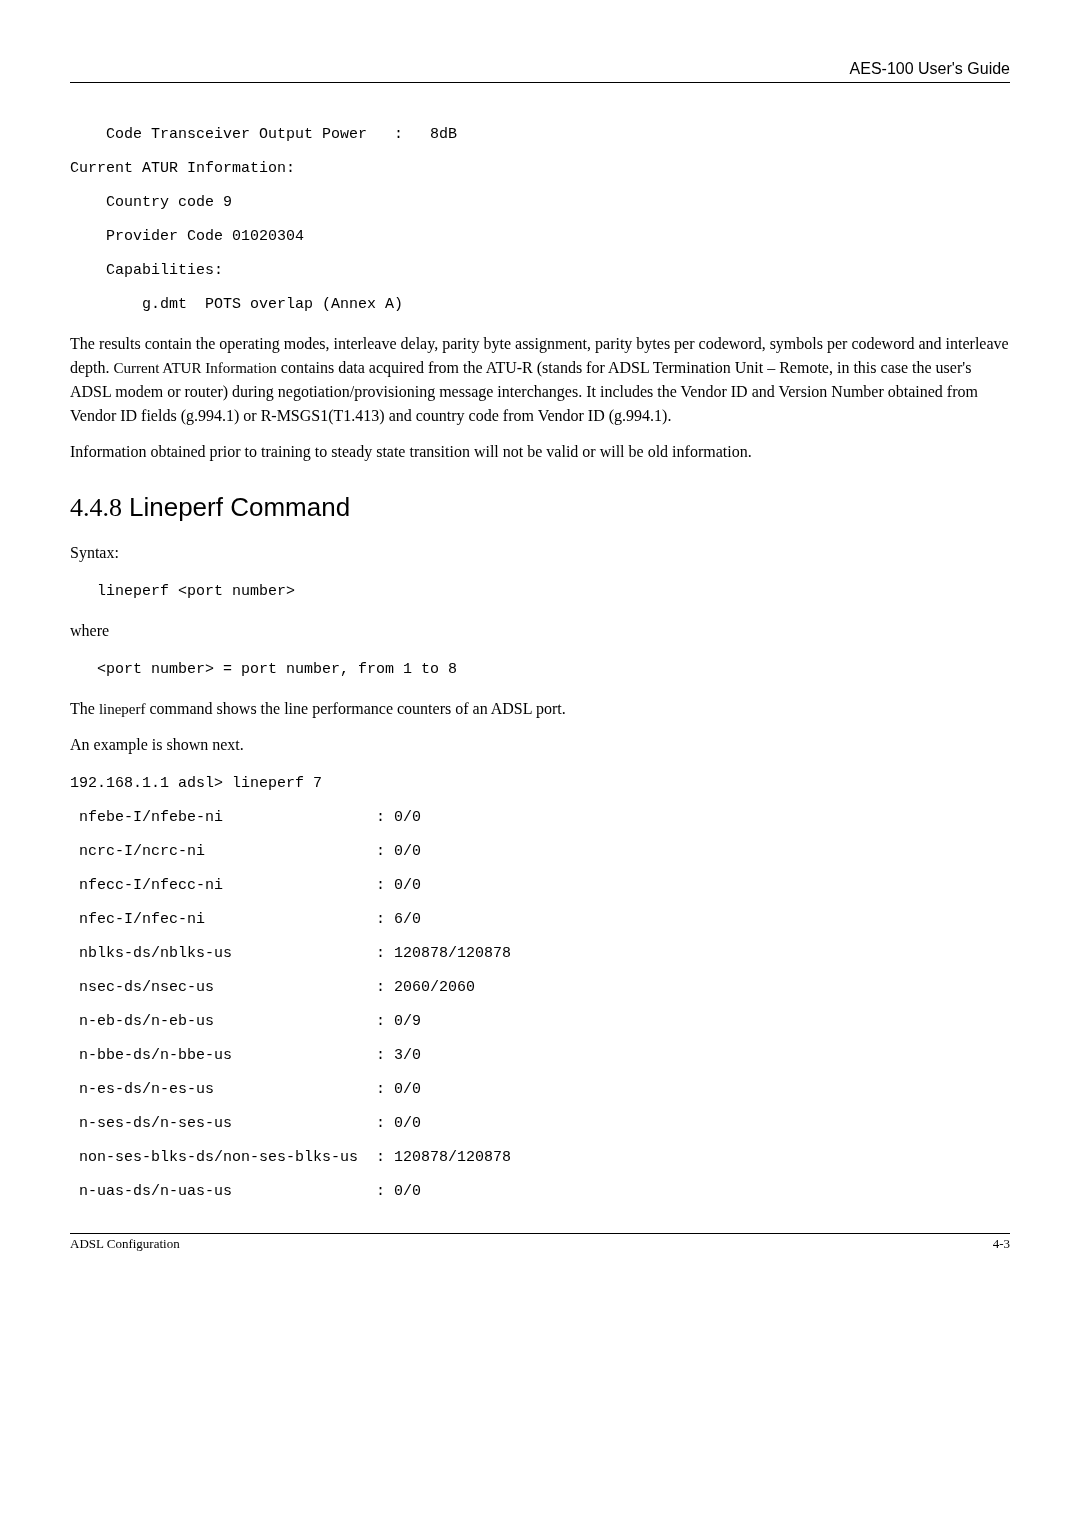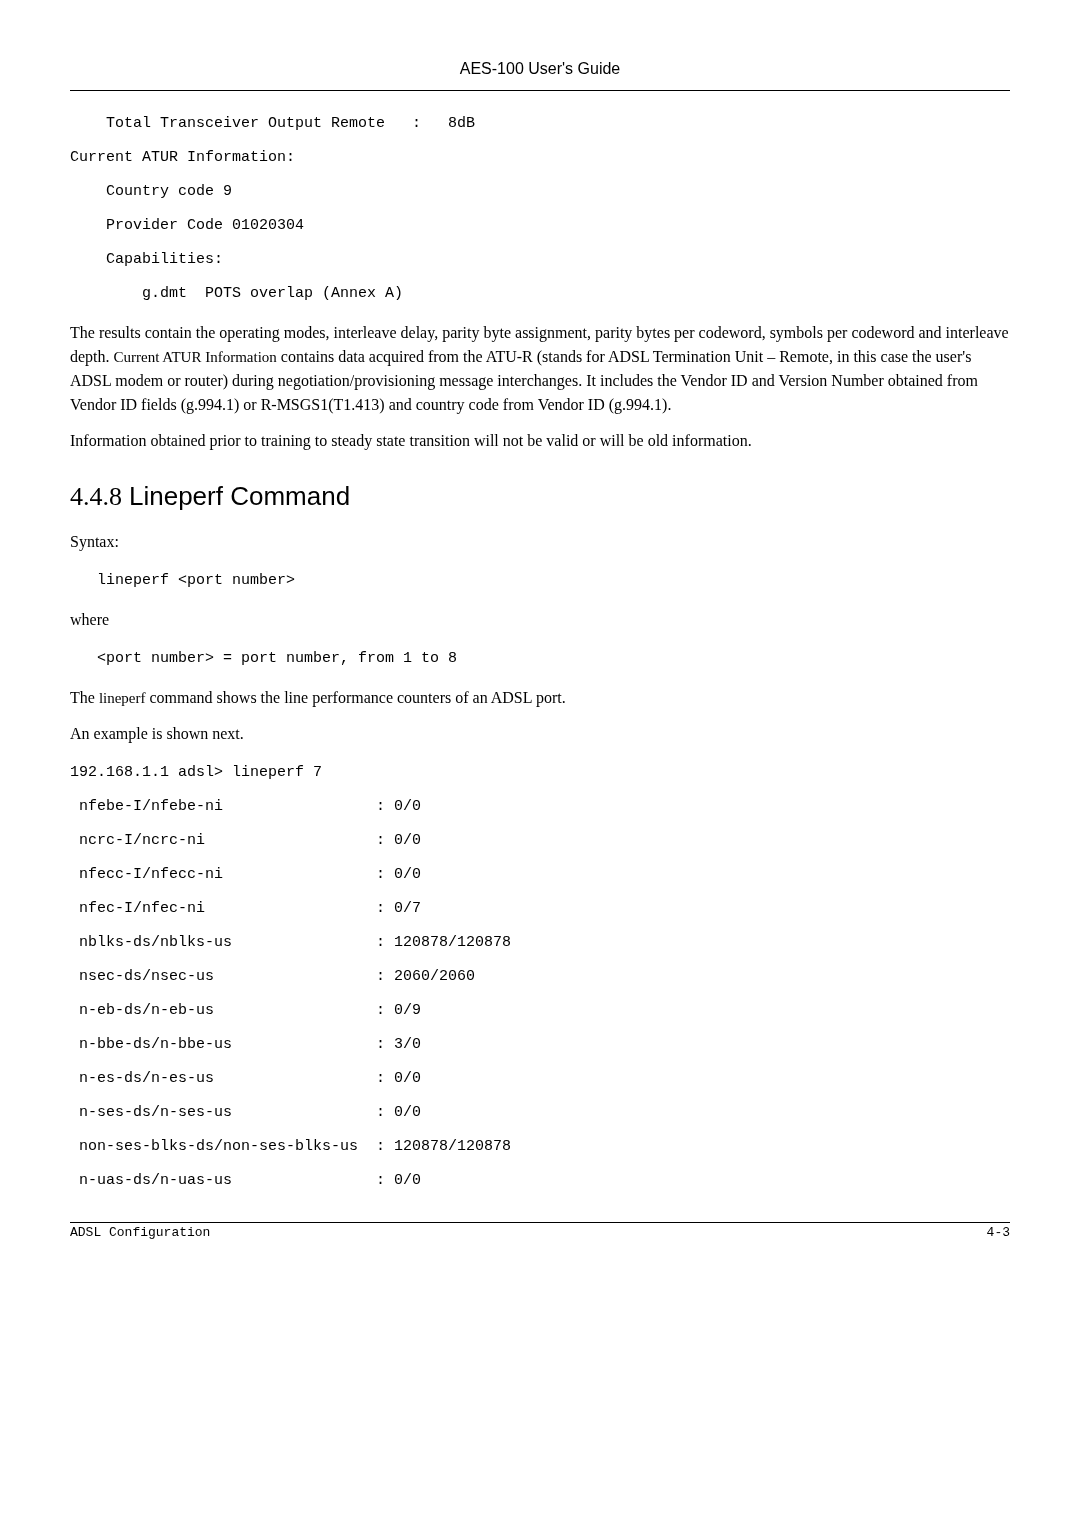--- a/index.html
+++ b/index.html
@@ -6,26 +6,26 @@
     margin: 0;
     padding: 60px 70px 30px 70px;
     font-family: "Times New Roman", Times, serif;
     font-size: 16px;
     color: #000;
     background: #fff;
     width: 1080px;
     box-sizing: border-box;
   }
   .header {
-    text-align: center;
+    text-align: right;
     font-family: Arial, Helvetica, sans-serif;
     font-size: 16px;
-    padding-bottom: 12px;
+    padding-bottom: 4px;
     border-bottom: 1.5px solid #000;
-    margin-bottom: 18px;
+    margin-bottom: 37px;
   }
   .code {
     font-family: "Courier New", Courier, monospace;
     font-size: 15px;
     white-space: pre;
     line-height: 2.0;
     margin: 4px 0;
   }
   .body-text {
     font-family: "Times New Roman", Times, serif;
@@ -45,34 +45,34 @@
   }
   .section-num {
     display: inline-block;
     margin-right: 7px;
     font-family: Liberation Serif, serif;
   }
   .footer {
     border-top: 1px solid #000;
     margin-top: 26px;
     padding-top: 2px;
-    font-family: Liberation Mono, monospace;
+    font-family: Liberation Serif, serif;
     font-size: 13px;
     display: flex;
     justify-content: space-between;
   }
 </style>
 </head>
 <body>
 
 <div class="header">
   <span>AES-100 User's Guide</span>
 </div>
 
-<div class="code">    Total Transceiver Output Remote   :   8dB</div>
+<div class="code">    Code Transceiver Output Power   :   8dB</div>
 <div class="code">Current ATUR Information:</div>
 <div class="code">    Country code 9</div>
 <div class="code">    Provider Code 01020304</div>
 <div class="code">    Capabilities:</div>
 <div class="code">        g.dmt  POTS overlap (Annex A)</div>
 
 <p class="body-text">
   <span>The results contain the operating modes, interleave delay, parity byte assignment, parity bytes per codeword, symbols per codeword and interleave depth. </span><span class="inline-code">Current ATUR Information</span><span> contains data acquired from the ATU-R (stands for ADSL Termination Unit – Remote, in this case the user's ADSL modem or router) during negotiation/provisioning message interchanges. It includes the Vendor ID and Version Number obtained from Vendor ID fields (g.994.1) or R-MSGS1(T1.413) and country code from Vendor ID (g.994.1).</span>
 </p>
 
@@ -91,21 +91,21 @@
 <p class="body-text">
   <span>The </span><span class="inline-code">lineperf</span><span> command shows the line performance counters of an ADSL port.</span>
 </p>
 
 <p class="body-text">An example is shown next.</p>
 
 <div class="code">192.168.1.1 adsl&gt; lineperf 7</div>
 <div class="code"> nfebe-I/nfebe-ni                 : 0/0</div>
 <div class="code"> ncrc-I/ncrc-ni                   : 0/0</div>
 <div class="code"> nfecc-I/nfecc-ni                 : 0/0</div>
-<div class="code"> nfec-I/nfec-ni                   : 0/7</div>
+<div class="code"> nfec-I/nfec-ni                   : 6/0</div>
 <div class="code"> nblks-ds/nblks-us                : 120878/120878</div>
 <div class="code"> nsec-ds/nsec-us                  : 2060/2060</div>
 <div class="code"> n-eb-ds/n-eb-us                  : 0/9</div>
 <div class="code"> n-bbe-ds/n-bbe-us                : 3/0</div>
 <div class="code"> n-es-ds/n-es-us                  : 0/0</div>
 <div class="code"> n-ses-ds/n-ses-us                : 0/0</div>
 <div class="code"> non-ses-blks-ds/non-ses-blks-us  : 120878/120878</div>
 <div class="code"> n-uas-ds/n-uas-us                : 0/0</div>
 
 <div class="footer">

